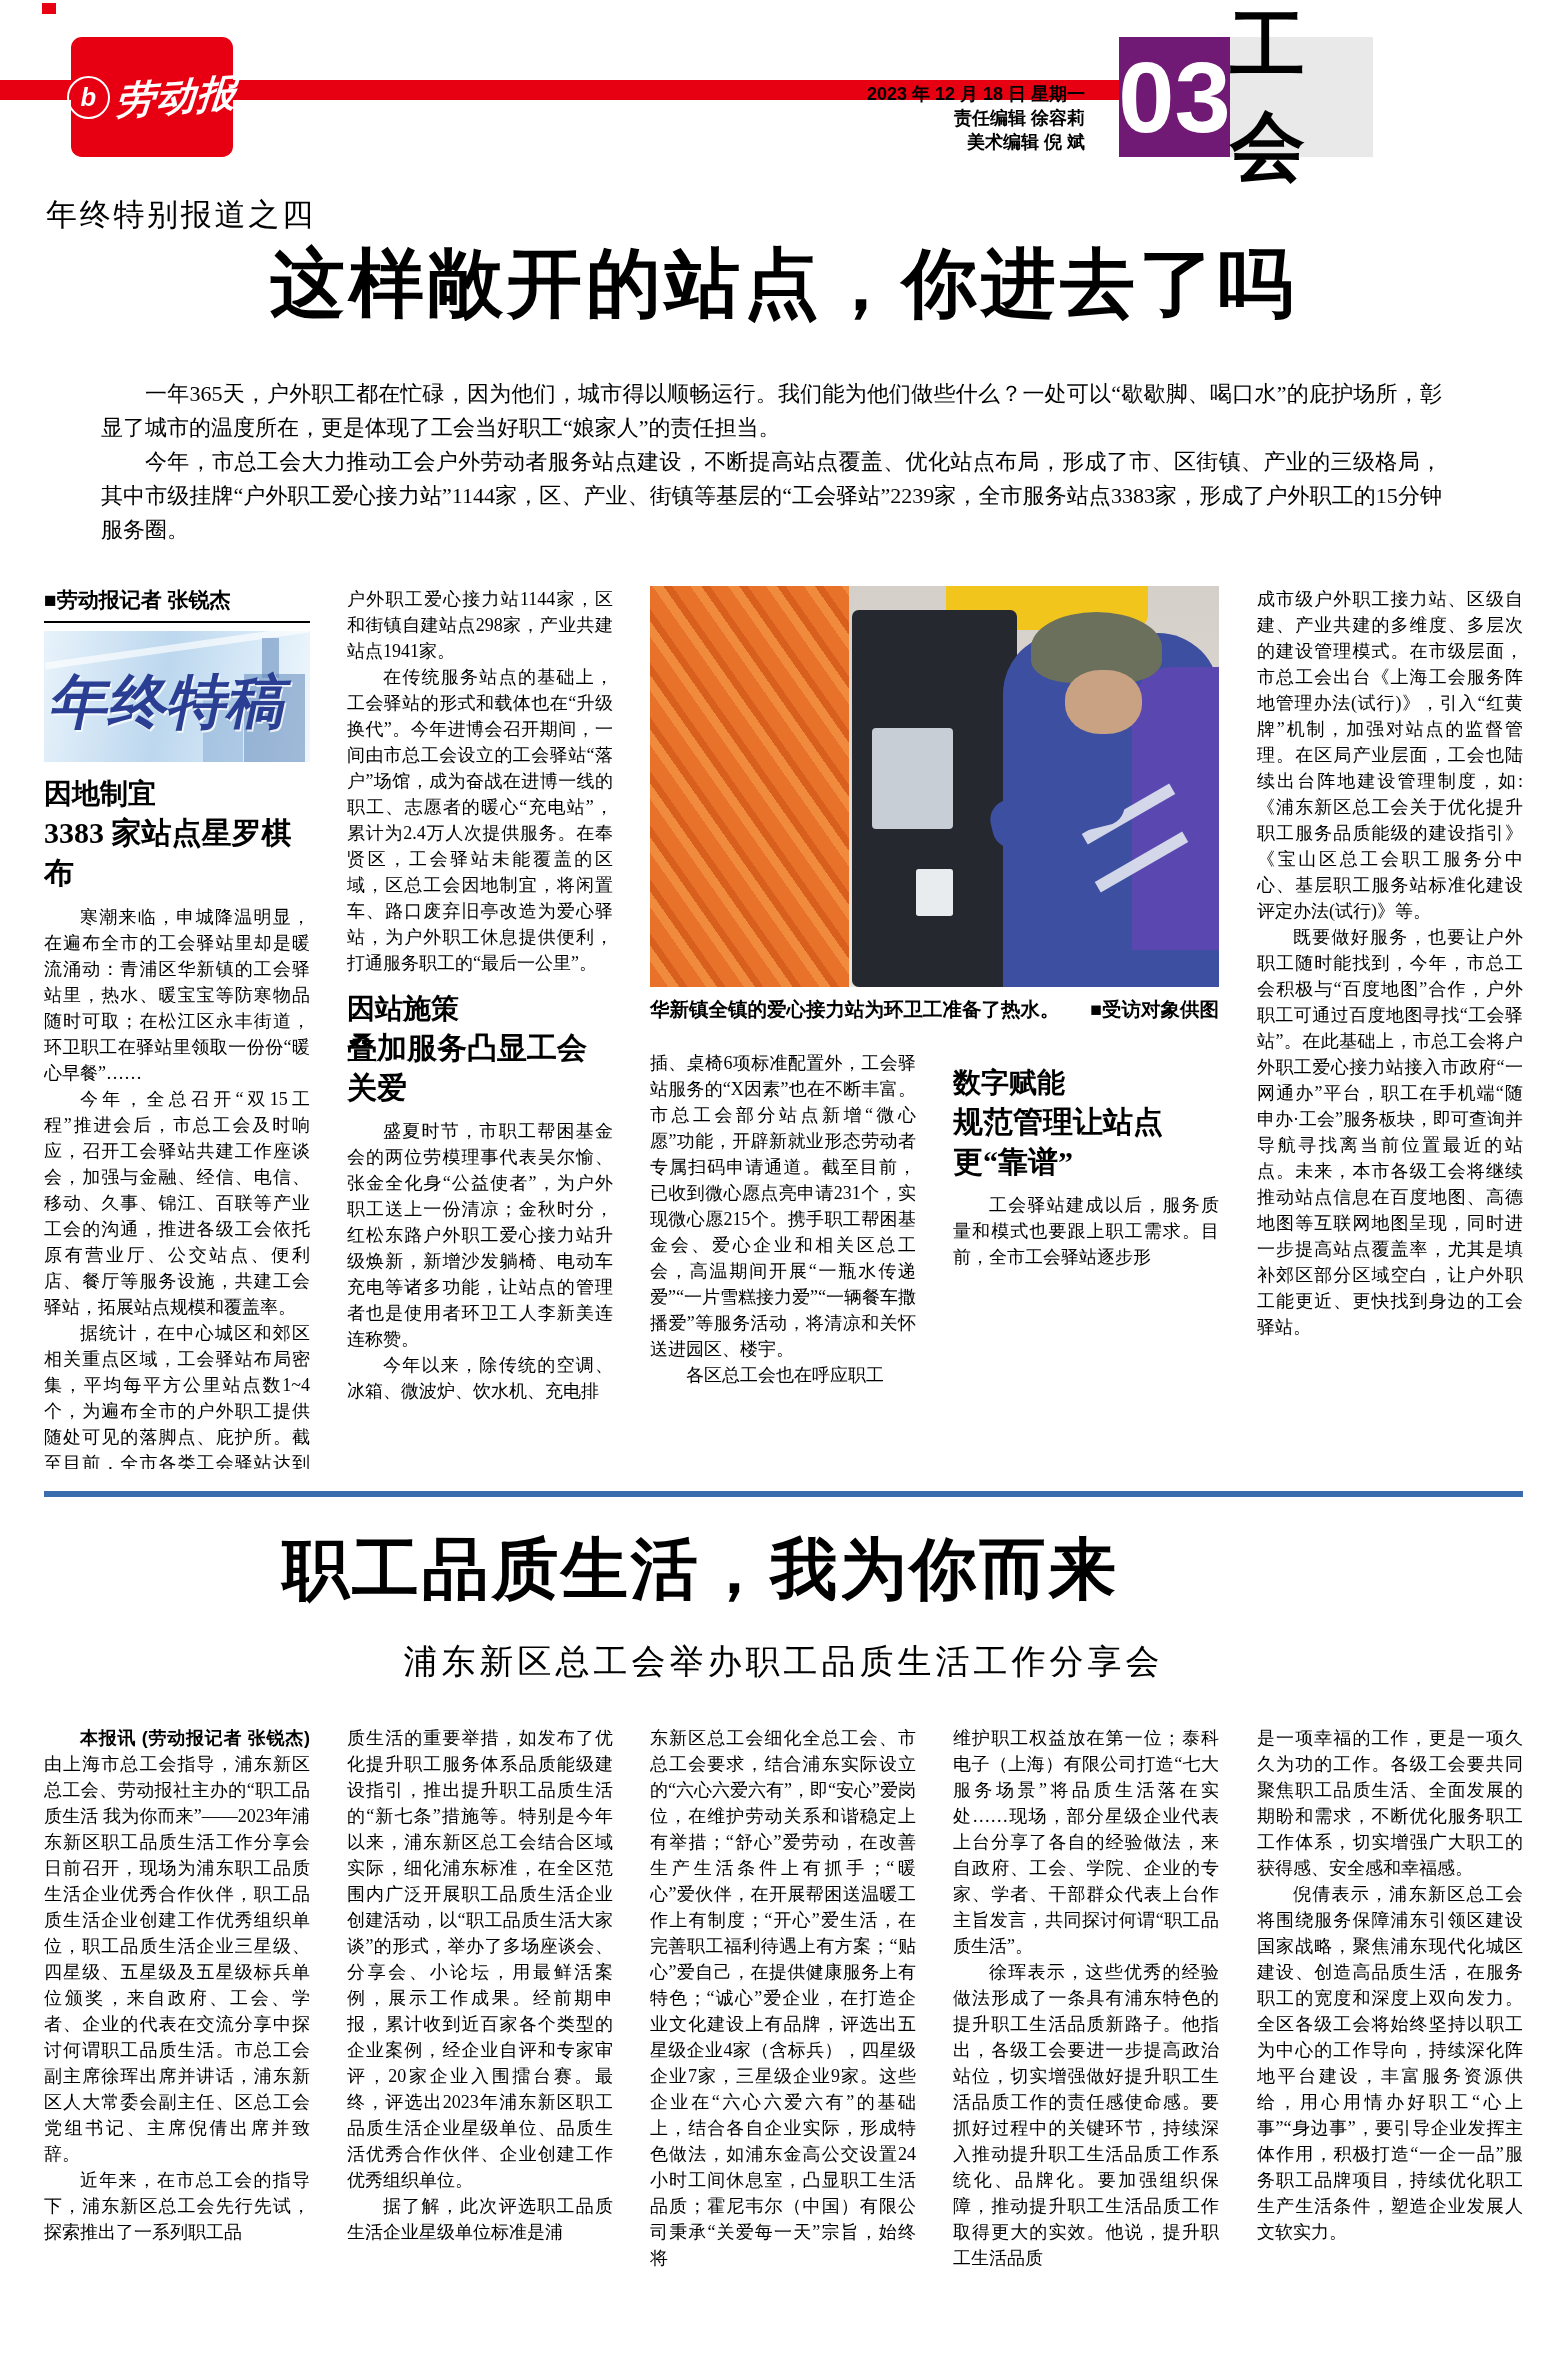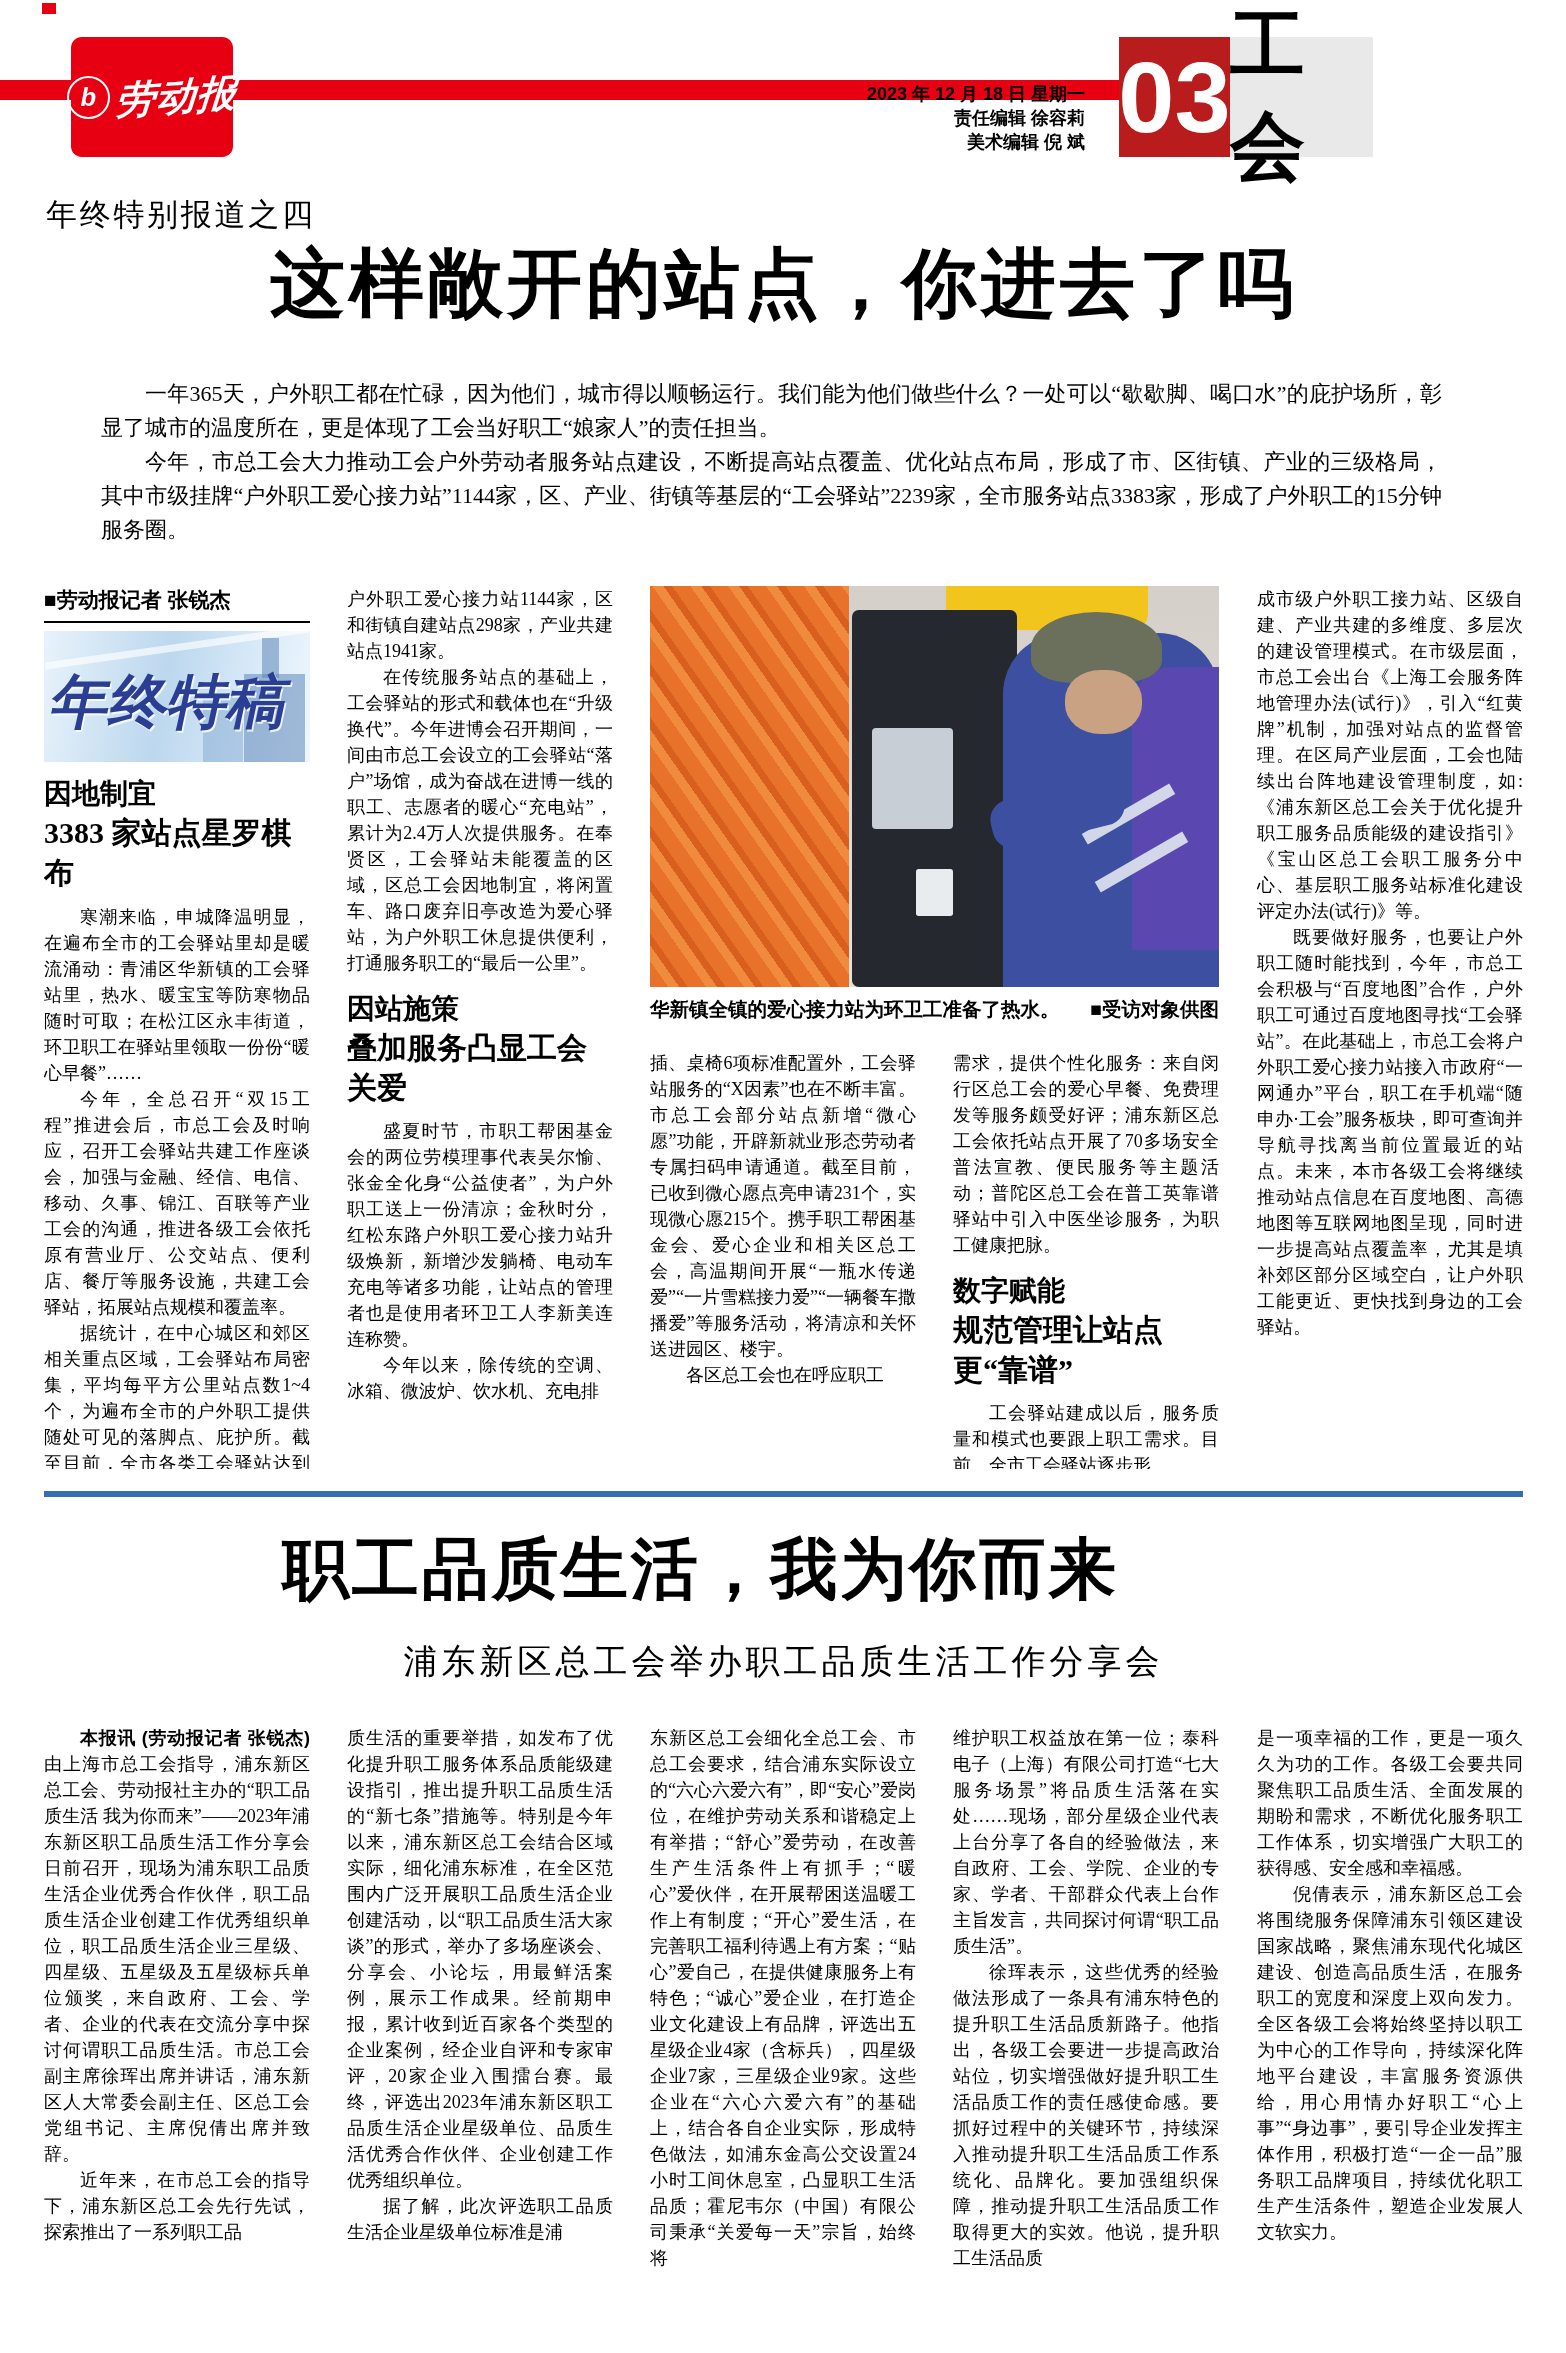--- a/index.html
+++ b/index.html
@@ -12,21 +12,21 @@
   .red-bar{position:absolute;left:0;top:80px;width:1119px;height:20px;background:#e60012;}
   .logo-box{position:absolute;left:71px;top:37px;width:162px;height:120px;background:#e60012;
             border-radius:10.8px;display:flex;align-items:center;justify-content:center;gap:6.7px;z-index:2;}
   .logo-circle{width:39px;height:39px;border-radius:50%;border:2.7px solid #fff;color:#fff;
                display:flex;align-items:center;justify-content:center;font-weight:bold;font-size:25.6px;
                font-style:italic;flex:0 0 auto;}
   .logo-text{color:#fff;font-size:39px;font-weight:bold;font-style:italic;transform:skewX(-8deg) rotate(-4deg);
              letter-spacing:1.3px;white-space:nowrap;}
   .mast-info{position:absolute;left:768px;top:82px;width:317px;text-align:right;
              font-size:18px;line-height:24px;font-weight:bold;}
-  .page-no{position:absolute;left:1119px;top:37px;width:111px;height:120px;background:#b91c1c;color:#fff;
+  .page-no{position:absolute;left:1119px;top:37px;width:111px;height:120px;background:#701a75;color:#fff;
            display:flex;align-items:center;justify-content:center;font-size:101px;font-weight:900;}
   .section-box{position:absolute;left:1230px;top:37px;width:143px;height:120px;background:#e9e9e9;
                display:flex;align-items:center;justify-content:center;font-size:75px;font-weight:900;}
 
   
   .kicker{position:absolute;left:46px;top:194px;font-size:31px;letter-spacing:2.7px;}
   .headline1{position:absolute;left:0;top:234px;width:1567px;text-align:center;
              font-size:75px;font-weight:900;letter-spacing:4px;}
   .lead{position:absolute;left:101px;top:377px;width:1341px;font-size:22px;line-height:34px;
         font-weight:normal;text-align:justify;}
@@ -156,21 +156,20 @@
     <span>华新镇全镇的爱心接力站为环卫工准备了热水。</span>
     <span>■受访对象供图</span>
   </div>
 
   <div class="col a1 low c3">
     <p class="body-p">插、桌椅6项标准配置外，工会驿站服务的“X因素”也在不断丰富。市总工会部分站点新增“微心愿”功能，开辟新就业形态劳动者专属扫码申请通道。截至目前，已收到微心愿点亮申请231个，实现微心愿215个。携手职工帮困基金会、爱心企业和相关区总工会，高温期间开展“一瓶水传递爱”“一片雪糕接力爱”“一辆餐车撒播爱”等服务活动，将清凉和关怀送进园区、楼宇。</p>
     <p class="body-p indent">各区总工会也在呼应职工</p>
   </div>
 
   <div class="col a1 low c4">
-    <p class="body-p">需求，提供个性化服务：来自闵行区总工会的爱心早餐、免费理发等服务颇受好评；浦东新区总工会依托站点开展了70多场安全普法宣教、便民服务等主题活动；普陀区总工会在普工英靠谱驿站中引入中医坐诊服务，为职工健康把脉。</p>
     <div class="subhead">
       <div class="l1">数字赋能</div>
       <div class="l2">规范管理让站点更“靠谱”</div>
     </div>
     <p class="body-p indent">工会驿站建成以后，服务质量和模式也要跟上职工需求。目前，全市工会驿站逐步形</p>
   </div>
 
   <div class="col a1 c5">
     <p class="body-p">成市级户外职工接力站、区级自建、产业共建的多维度、多层次的建设管理模式。在市级层面，市总工会出台《上海工会服务阵地管理办法(试行)》，引入“红黄牌”机制，加强对站点的监督管理。在区局产业层面，工会也陆续出台阵地建设管理制度，如:《浦东新区总工会关于优化提升职工服务品质能级的建设指引》《宝山区总工会职工服务分中心、基层职工服务站标准化建设评定办法(试行)》等。</p>
     <p class="body-p indent">既要做好服务，也要让户外职工随时能找到，今年，市总工会积极与“百度地图”合作，户外职工可通过百度地图寻找“工会驿站”。在此基础上，市总工会将户外职工爱心接力站接入市政府“一网通办”平台，职工在手机端“随申办·工会”服务板块，即可查询并导航寻找离当前位置最近的站点。未来，本市各级工会将继续推动站点信息在百度地图、高德地图等互联网地图呈现，同时进一步提高站点覆盖率，尤其是填补郊区部分区域空白，让户外职工能更近、更快找到身边的工会驿站。</p>

